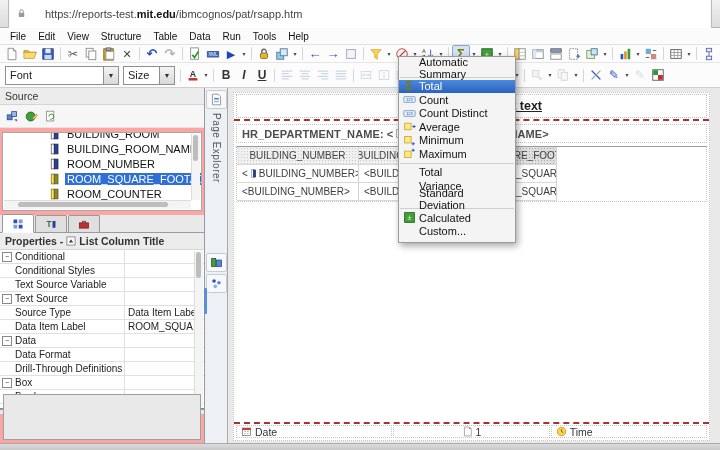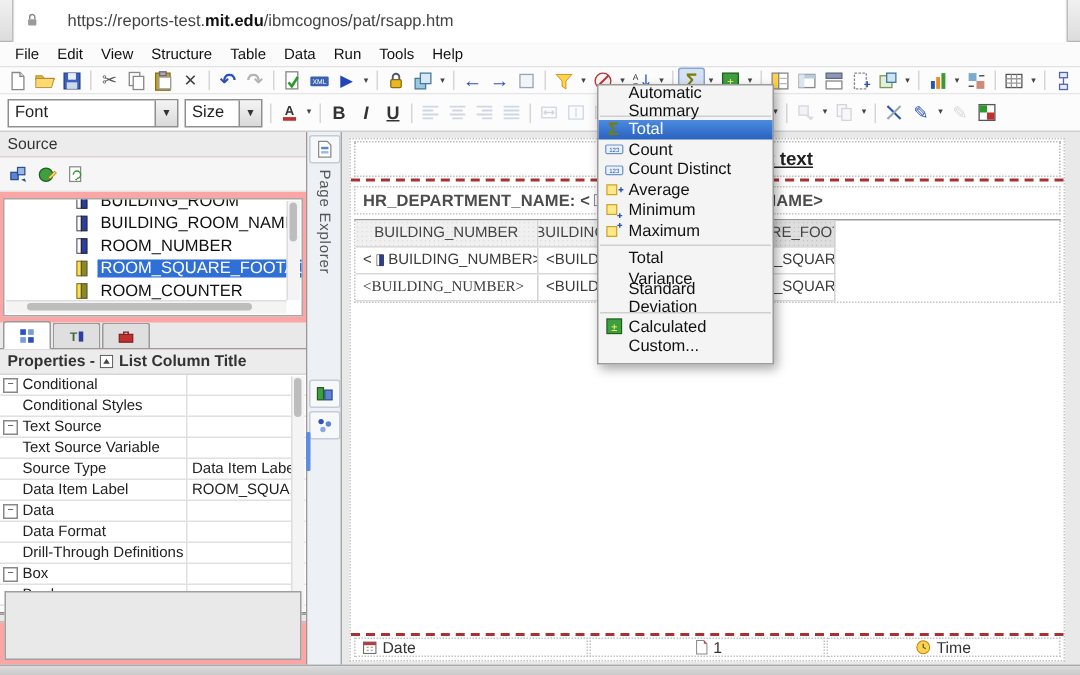--- a/index.html
+++ b/index.html
@@ -95,21 +95,21 @@
   .lrow{display:flex;height:18px;box-sizing:border-box}
   .lcell{box-sizing:border-box;border-right:1px solid #d2d2d2;border-bottom:1px solid #d9d9d9;
     font-size:10px;color:#3c3c3c;display:flex;align-items:center;padding:0 5px;white-space:nowrap;overflow:hidden;gap:1px}
   .lhead .lcell{justify-content:center;color:#444;
     background-color:#f0f0f0;background-image:radial-gradient(#c9c9c9 22%,transparent 24%);background-size:3px 3px}
   .lhead .lcell.selcol{background-color:#dedede;background-image:radial-gradient(#a9a9a9 24%,transparent 26%)}
   .lfill{flex:1;border-bottom:1px solid transparent}
   .pfooter{position:absolute;left:2px;right:2px;bottom:2px;height:13px;display:flex;gap:1px}
   .fcell{flex:1;border:1px dotted #c4c4c4;display:flex;align-items:center;gap:3px;padding:0 4px;
     font-size:10.5px;color:#333;box-sizing:border-box}
-  .fcell.ctr{justify-content:center}.fcell.rgt{justify-content:center}
+  .fcell.ctr{justify-content:center}.fcell.rgt{justify-content:flex-start}
   
   .summenu{position:absolute;left:398px;top:56px;width:116px;background:#f4f4f4;
     border:1px solid #9b9b9b;box-shadow:2px 3px 7px rgba(0,0,0,.35);z-index:60;padding:4px 0}
   .smi{height:13.5px;display:flex;align-items:center;font-size:11px;color:#111;padding-right:6px}
   .smi .ic{width:20px;display:flex;align-items:center;justify-content:center;flex:none}
   .smi.sel{background:linear-gradient(#4b8bdf,#2a62c0);color:#fff}
   .smsep{border-top:1px solid #cfcfcf;margin:2px 1px}
   
   .bottomstrip{position:absolute;left:0;right:0;bottom:0;height:7px;background:linear-gradient(#dcdcdc,#c9c9c9);
     border-top:1px solid #aaa;box-sizing:border-box}
@@ -674,30 +674,30 @@
             <span class="gbox">−</span>
           </span>
           <span class="c2">Conditional</span>
           <span class="c3"></span>
         </div>
         <div class="prow">
           <span></span>
           <span class="c2">Conditional Styles</span>
           <span class="c3"></span>
         </div>
+        <div class="prow">
+          <span></span>
+          <span class="c2">Text Source Variable</span>
+          <span class="c3"></span>
+        </div>
         <div class="prow grp">
           <span>
             <span class="gbox">−</span>
           </span>
           <span class="c2">Text Source</span>
-          <span class="c3"></span>
-        </div>
-        <div class="prow">
-          <span></span>
-          <span class="c2">Text Source Variable</span>
           <span class="c3"></span>
         </div>
         <div class="prow">
           <span></span>
           <span class="c2">Source Type</span>
           <span class="c3">Data Item Label</span>
         </div>
         <div class="prow">
           <span></span>
           <span class="c2">Data Item Label</span>
@@ -805,21 +805,21 @@
                 <rect x="7.5" y="1.5" width="4.5" height="13" fill="#2a3f9f" stroke="#223" stroke-width=".8"></rect>
               </svg>
             </span>
             <span>BUILDING_NUMBER&gt;</span>
           </div>
           <div class="lcell" style="width: 115px;">&lt;BUILDING_ROOM_NAME&gt;</div>
           <div class="lcell" style="width: 83px;">&lt;ROOM_SQUARE_FOOTAGE&gt;</div>
           <div class="lfill"></div>
         </div>
         <div class="lrow">
-          <div class="lcell" style="width: 122px; font-family: Liberation Serif, serif;">&lt;BUILDING_NUMBER&gt;</div>
+          <div class="lcell" style="width: 122px;">&lt;BUILDING_NUMBER&gt;</div>
           <div class="lcell" style="width: 115px;">&lt;BUILDING_ROOM_NAME&gt;</div>
           <div class="lcell" style="width: 83px;">&lt;ROOM_SQUARE_FOOTAGE&gt;</div>
           <div class="lfill"></div>
         </div>
       </div>
     <div class="redline red2"></div>
     <div class="pfooter">
       <div class="fcell">
         <span>
             <svg width="11" height="11" viewBox="0 0 16 16">

